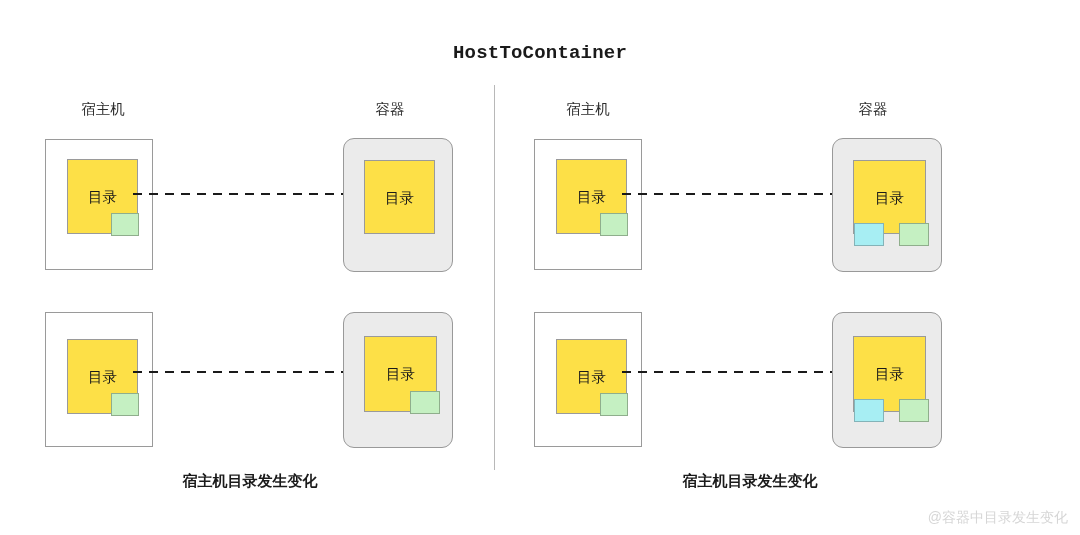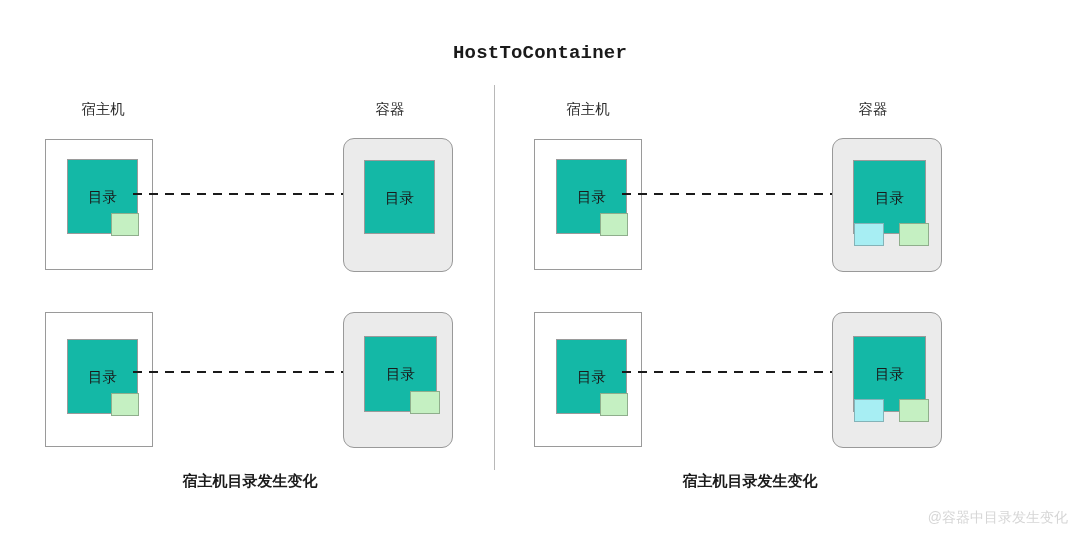--- a/index.html
+++ b/index.html
@@ -74,21 +74,21 @@
     position: absolute;
     background: #ebebeb;
     border: 1.4px solid #999999;
     border-radius: 11px;
     box-sizing: border-box;
   }
 
   
   .dir-box {
     position: absolute;
-    background: #14b8a6;
+    background: #fde047;
     border: 1.4px solid #9a9a9a;
     box-sizing: border-box;
   }
   .dir-label {
     position: absolute;
     left: 0;
     width: 100%;
     text-align: center;
     font-size: 14.5px;
     color: #1a1a1a;

